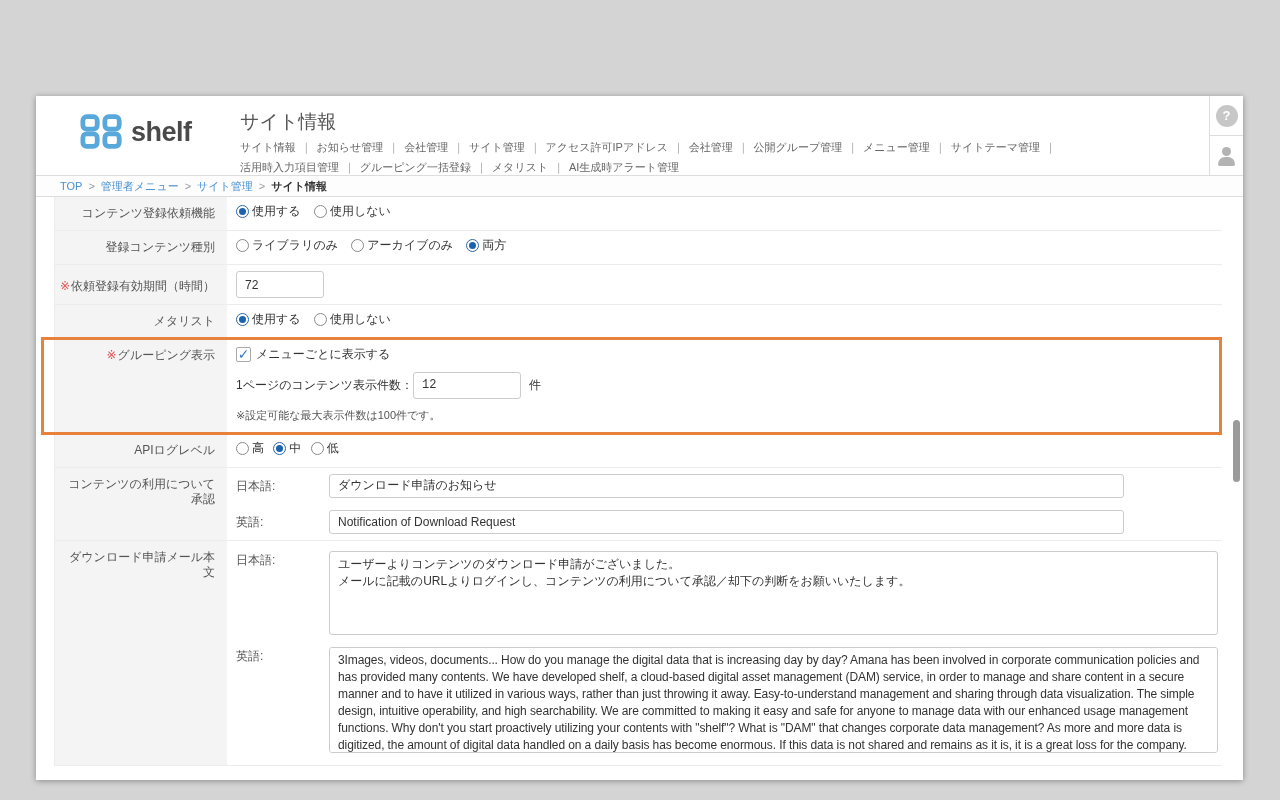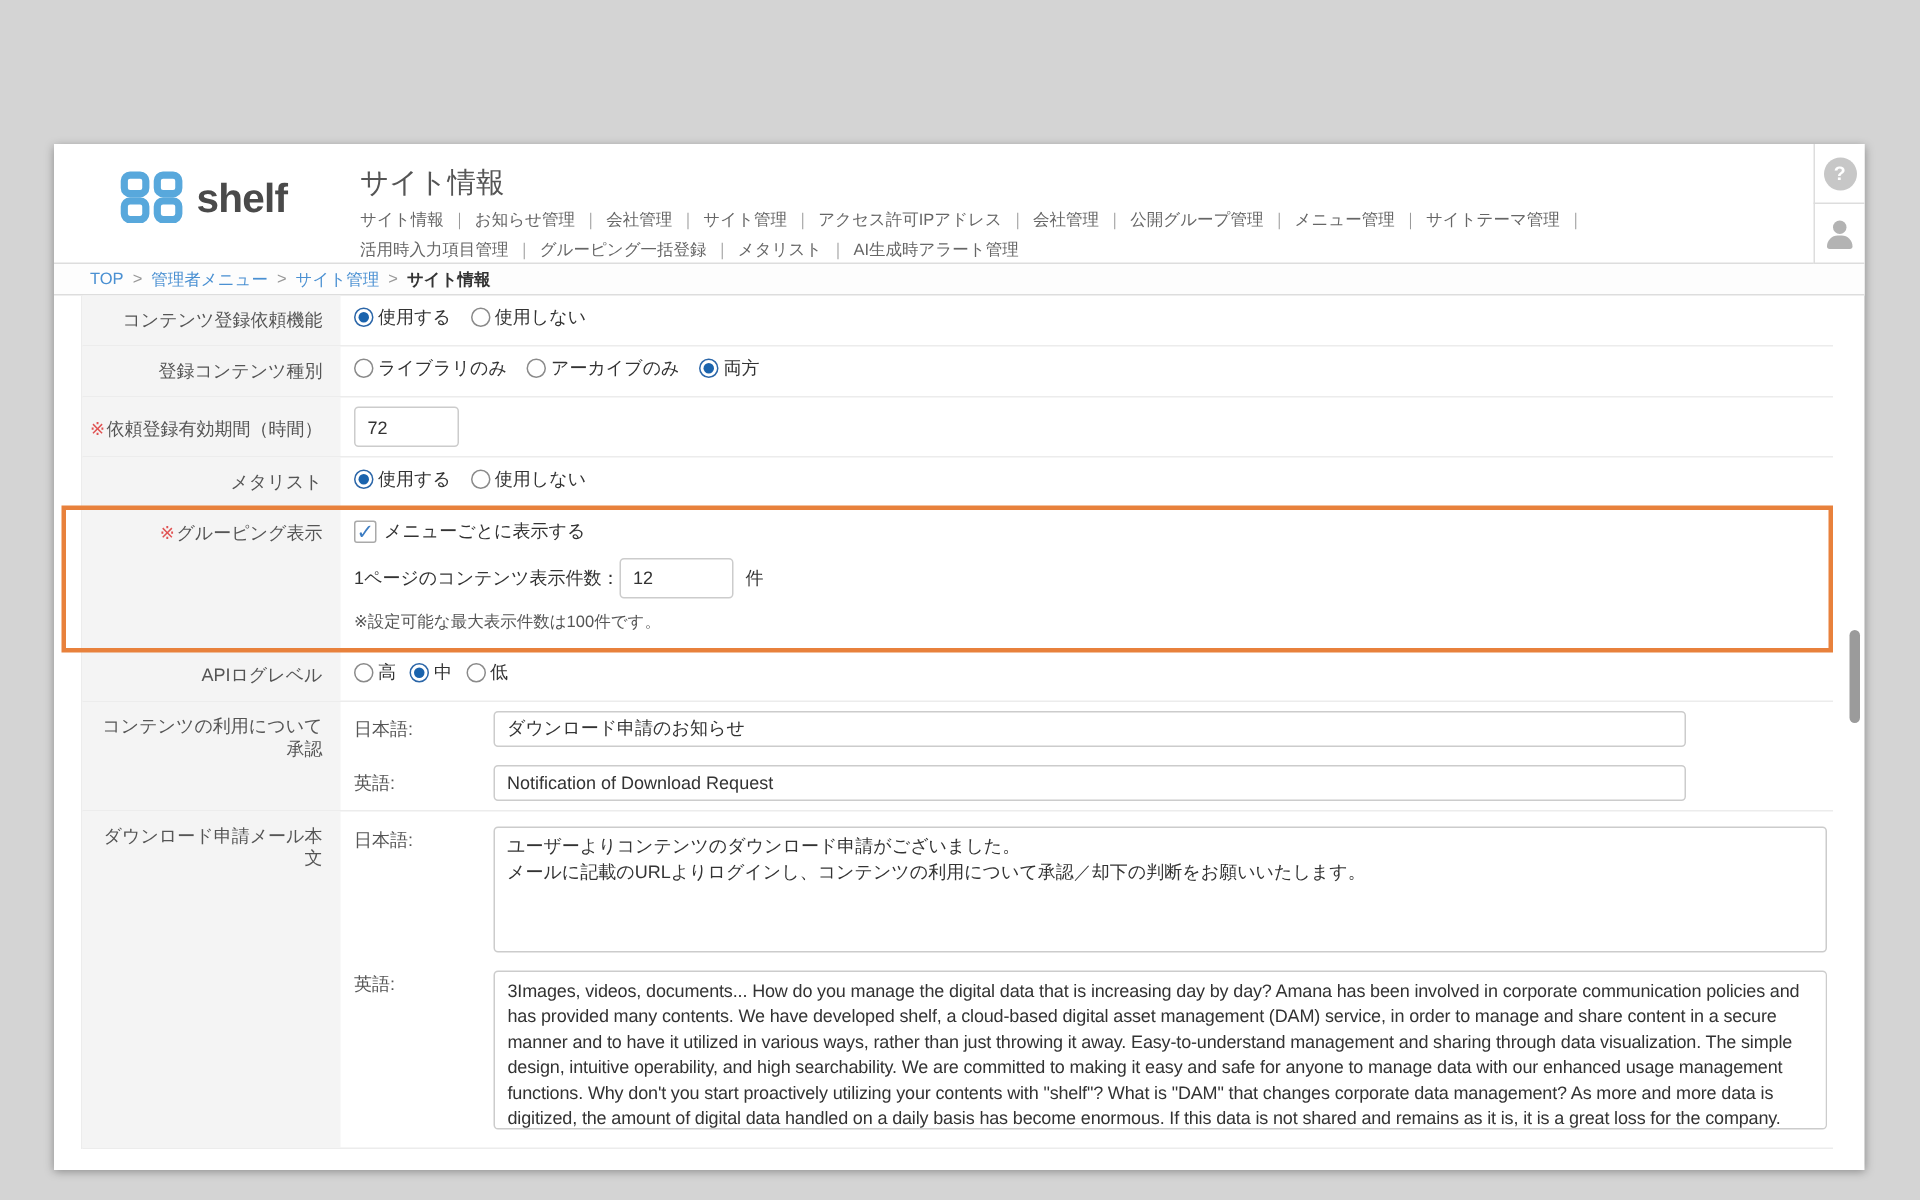--- a/index.html
+++ b/index.html
@@ -69,22 +69,22 @@
     display:inline-flex; align-items:center; justify-content:center; margin-right:5px; flex-shrink:0;
   }
   .cb-mark { color:#3c7cc2; font-size:14px; font-weight:bold; line-height:1; position:relative; top:-1px; visibility:hidden; }
   .cb.checked .cb-mark { visibility:visible; }
   .cb-row { display:inline-flex; align-items:center; cursor:pointer; }
   
   .tinput {
     border:1px solid #ccc; border-radius:3px; height:27px; font-size:12px; color:#333;
     padding:0 8px; font-family:"Liberation Sans","DejaVu Sans",sans-serif; outline:none; background:#fff;
   }
-  .w70 { width:70px; }
-  .w85 { width:76px; }
+  .w70 { width:88px; }
+  .w85 { width:108px;font-family:Liberation Mono, monospace; }
   .w795 { width:795px; height:24px; }
   textarea.tarea {
     border:1px solid #ccc; border-radius:3px; width:889px; resize:none; outline:none;
     font-size:12px; color:#333; padding:4px 8px; line-height:17px; background:#fff;
     font-family:"Liberation Sans","DejaVu Sans",sans-serif;
   }
   .tarea-ja { height:84px; }
   .tarea-en { height:106px; font-size:11px; line-height:17px; letter-spacing:-0.1px; }
   .sub-row { display:flex; margin-bottom:12px; }
   .sublabel { width:93px; flex-shrink:0; color:#555; padding-top:6px; font-size:12px; }

